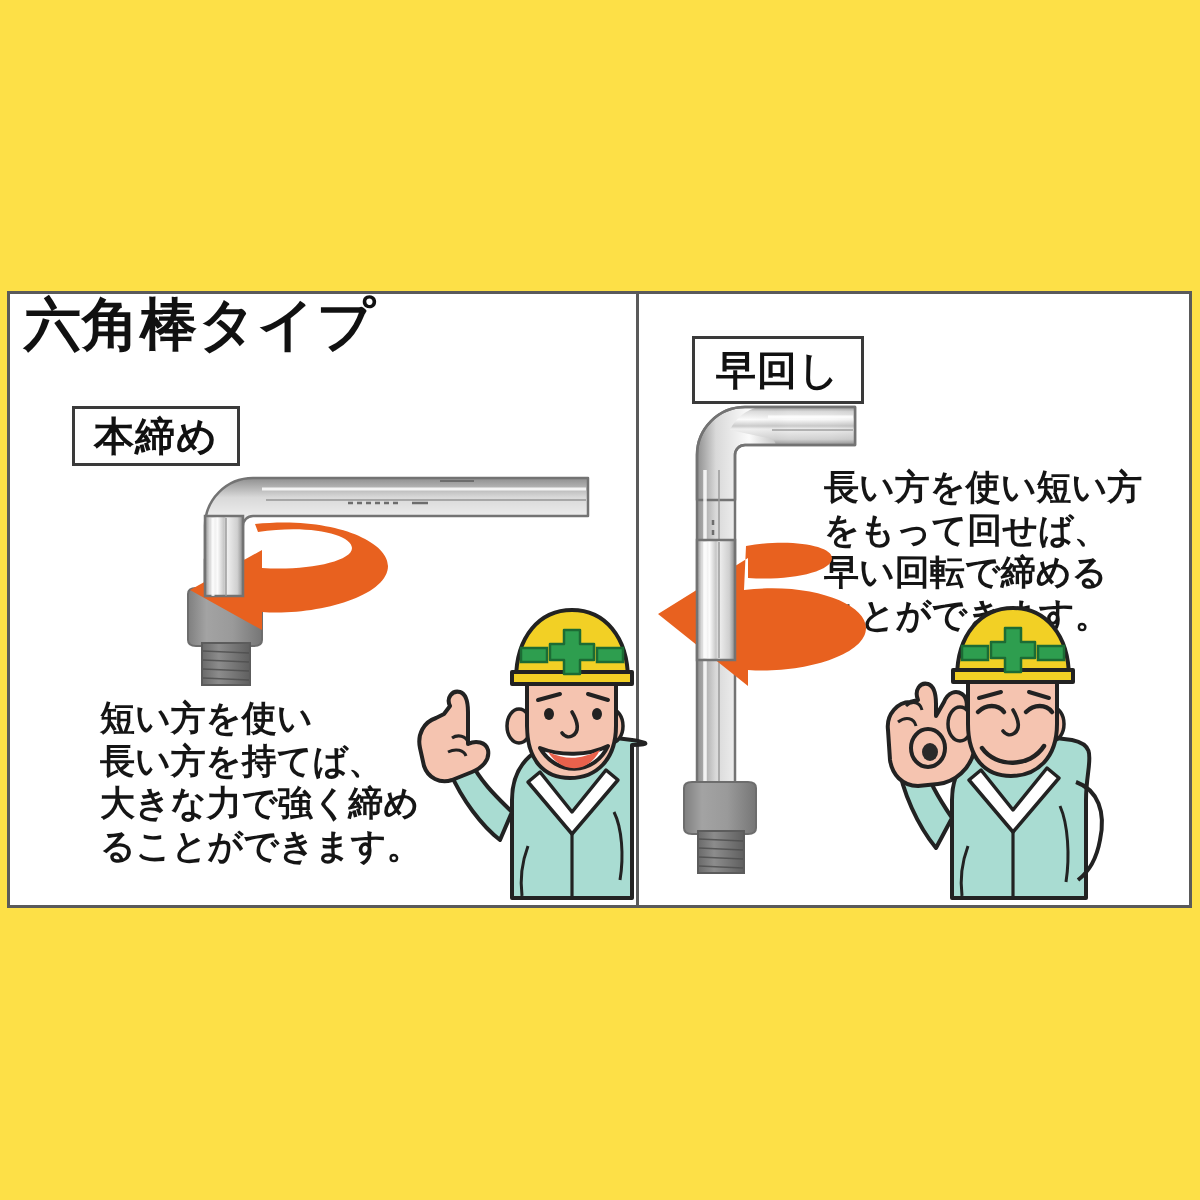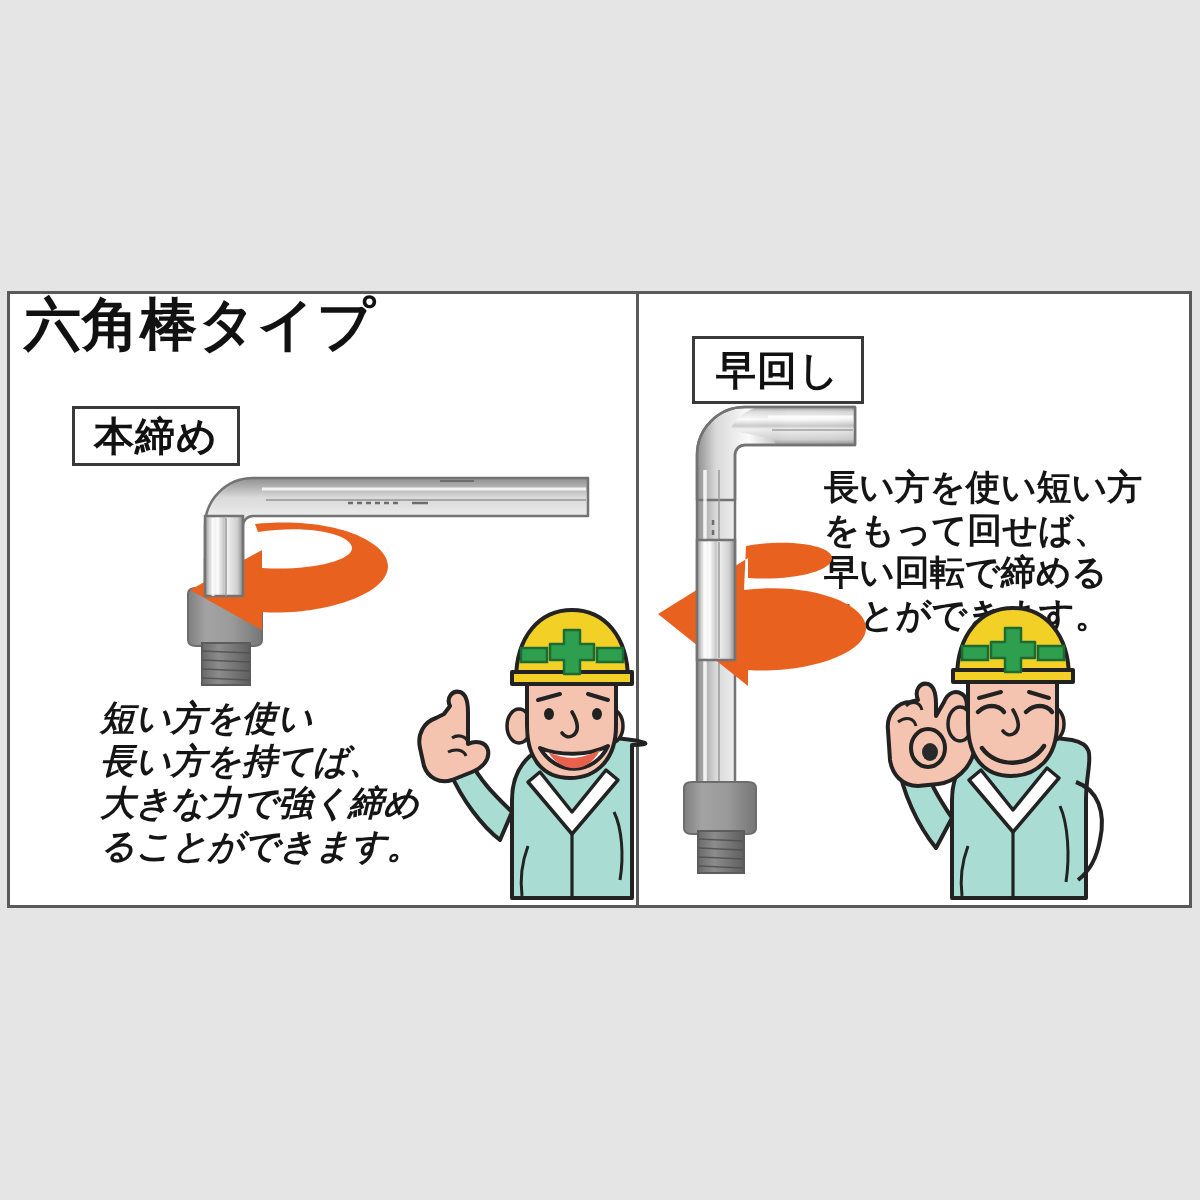--- a/index.html
+++ b/index.html
@@ -9,21 +9,21 @@
     width: 1200px;
     height: 1200px;
     overflow: hidden;
     font-family: "Liberation Sans", "DejaVu Sans", sans-serif;
   }
 
   #stage {
     position: relative;
     width: 1200px;
     height: 1200px;
-    background: #e5e5e5;
+    background: #fde047;
   }
 
   
   .figure-frame {
     position: absolute;
     left: 7px;
     top: 291px;
     width: 1185px;
     height: 617px;
     border: 3px solid #5a5a5a;
@@ -95,21 +95,20 @@
     font-weight: 700;
     line-height: 1.22;
     letter-spacing: 0px;
     white-space: pre-line;
     font-family: "DejaVu Sans", "Liberation Sans", sans-serif;
   }
   .text-left {
     left: 100px;
     top: 697px;
     font-size: 35px;
-    font-style: italic;
   }
   .text-right {
     left: 824px;
     top: 466px;
     font-size: 35px;
   }
 
   
   .art {
     position: absolute;

